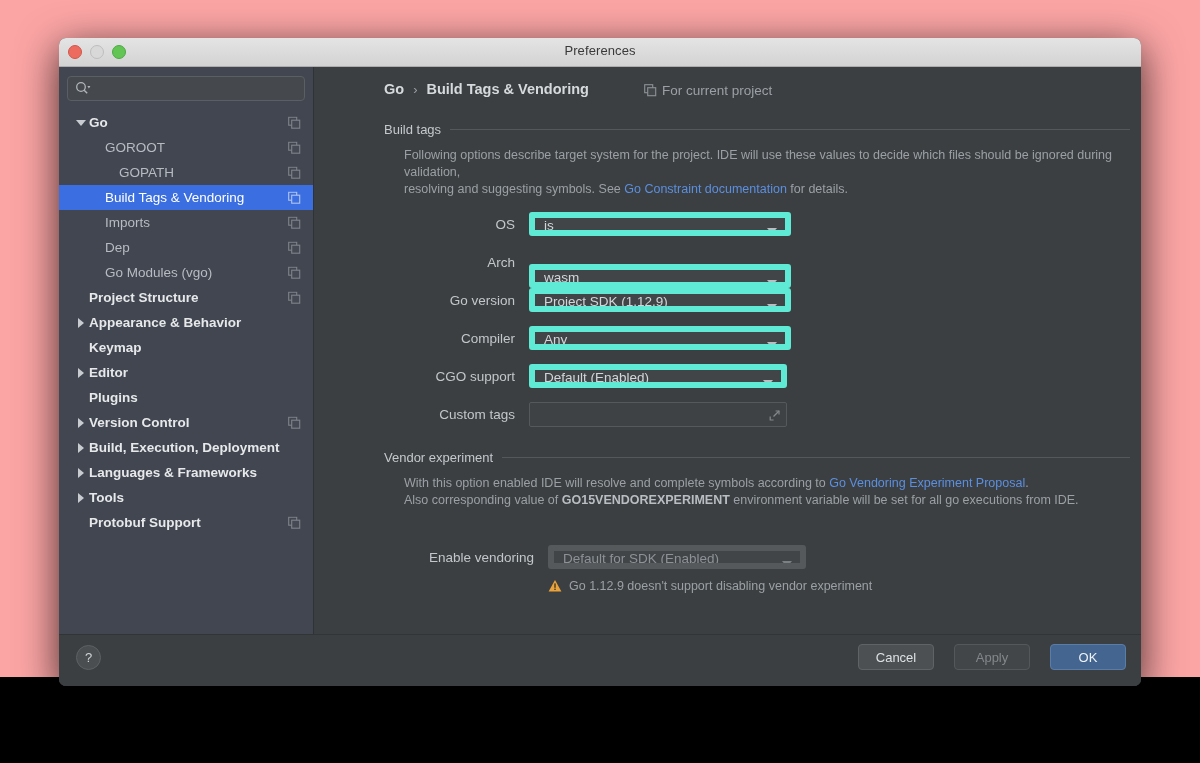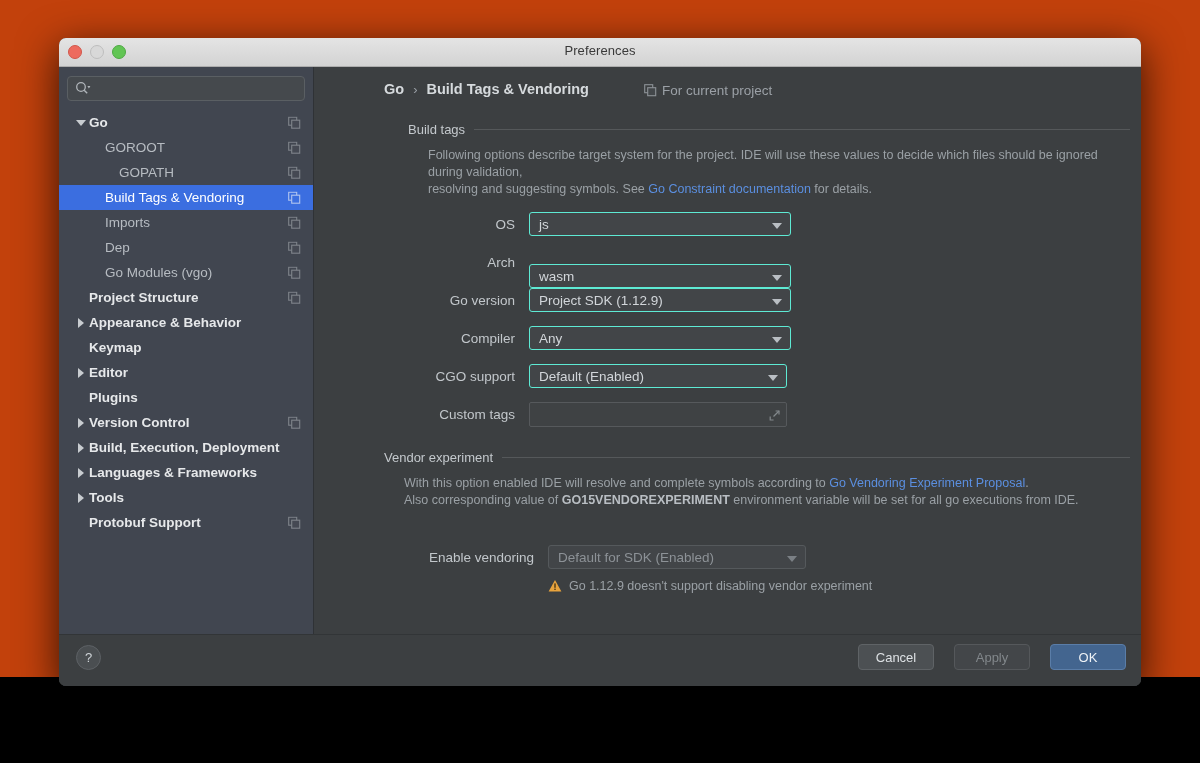--- a/index.html
+++ b/index.html
@@ -8,21 +8,21 @@
     background: #000000;
     width: 1200px;
     height: 763px;
     overflow: hidden;
     font-family: "Liberation Sans", sans-serif;
   }
   #root {
     position: relative;
     width: 1200px;
     height: 677px;
-    background: #c2410c;
+    background: #fca5a5;
   }
 
   
   .window {
     position: absolute;
     left: 59px;
     top: 38px;
     width: 1082px;
     height: 648px;
     border-radius: 7px;
@@ -243,24 +243,23 @@
     padding-right: 14px;
     font-size: 13.5px;
     color: #c2c7cb;
     white-space: nowrap;
   }
   .combo {
     position: relative;
     width: 262px;
     height: 24px;
     background: #424548;
-    border: 1px solid #5eead4;
+    border: 6px solid #5eead4;
     border-radius: 3px;
     display: flex;
-    align-items: center;
     padding: 0 22px 0 9px;
     font-size: 13.5px;
     color: #d2d6da;
     box-sizing: border-box;
     white-space: nowrap;
     overflow: hidden;
   }
   .combo .cb-arrow {
     position: absolute;
     right: 8px;
@@ -524,21 +523,21 @@
           </div>
           <div class="for-project">
             <svg width="13" height="13" viewBox="0 0 13 13">
               <rect x="0.7" y="0.7" width="8" height="8" fill="none" stroke="#8d9297" stroke-width="1.1"></rect>
               <rect x="3.7" y="3.7" width="8" height="8" fill="#43474a" stroke="#8d9297" stroke-width="1.1"></rect>
             </svg>
             <span>For current project</span>
           </div>
         </div>
 
-        <div class="section" style="top:55px;margin-left:24px;">
+        <div class="section" style="top:55px;">
           <div class="section-title">
             <span>Build tags</span>
             <span class="rule"></span>
           </div>
           <div class="desc">
             <span>Following options describe target system for the project. IDE will use these values to decide which files should be ignored during validation,</span>
             <br>
             <span>resolving and suggesting symbols. See </span><a class="link" href="#">Go Constraint documentation</a><span> for details.</span>
           </div>
         </div>

